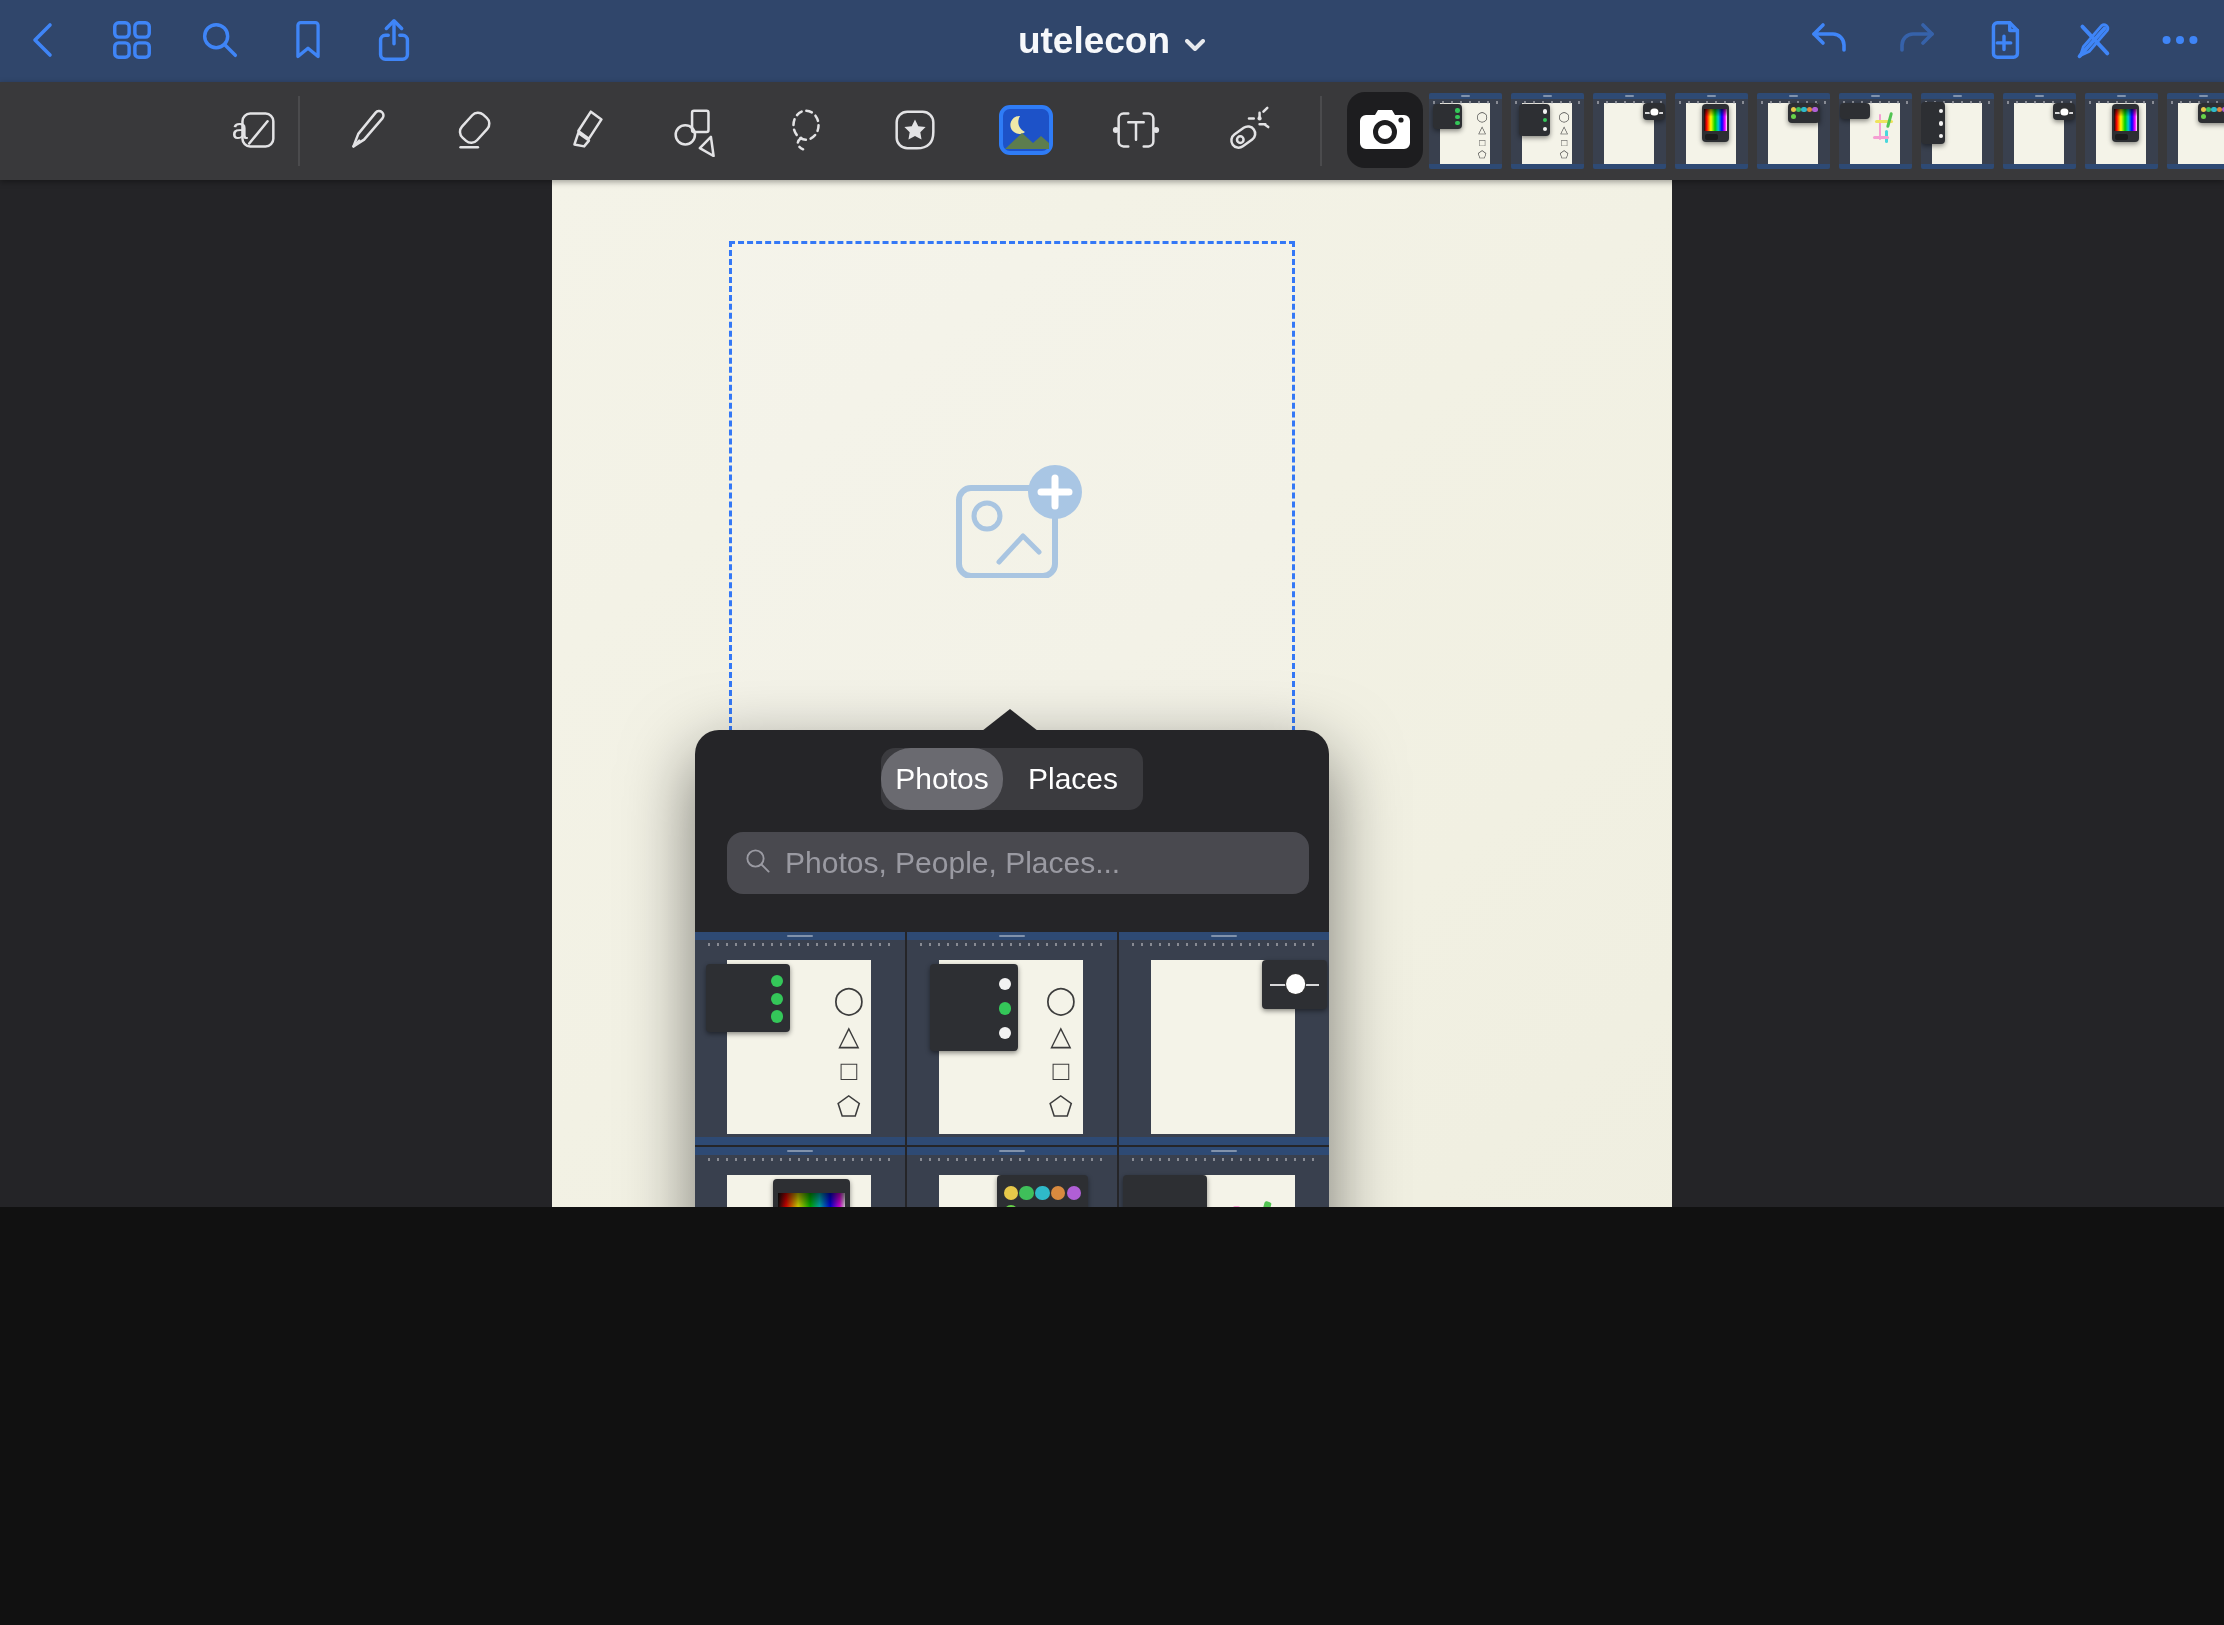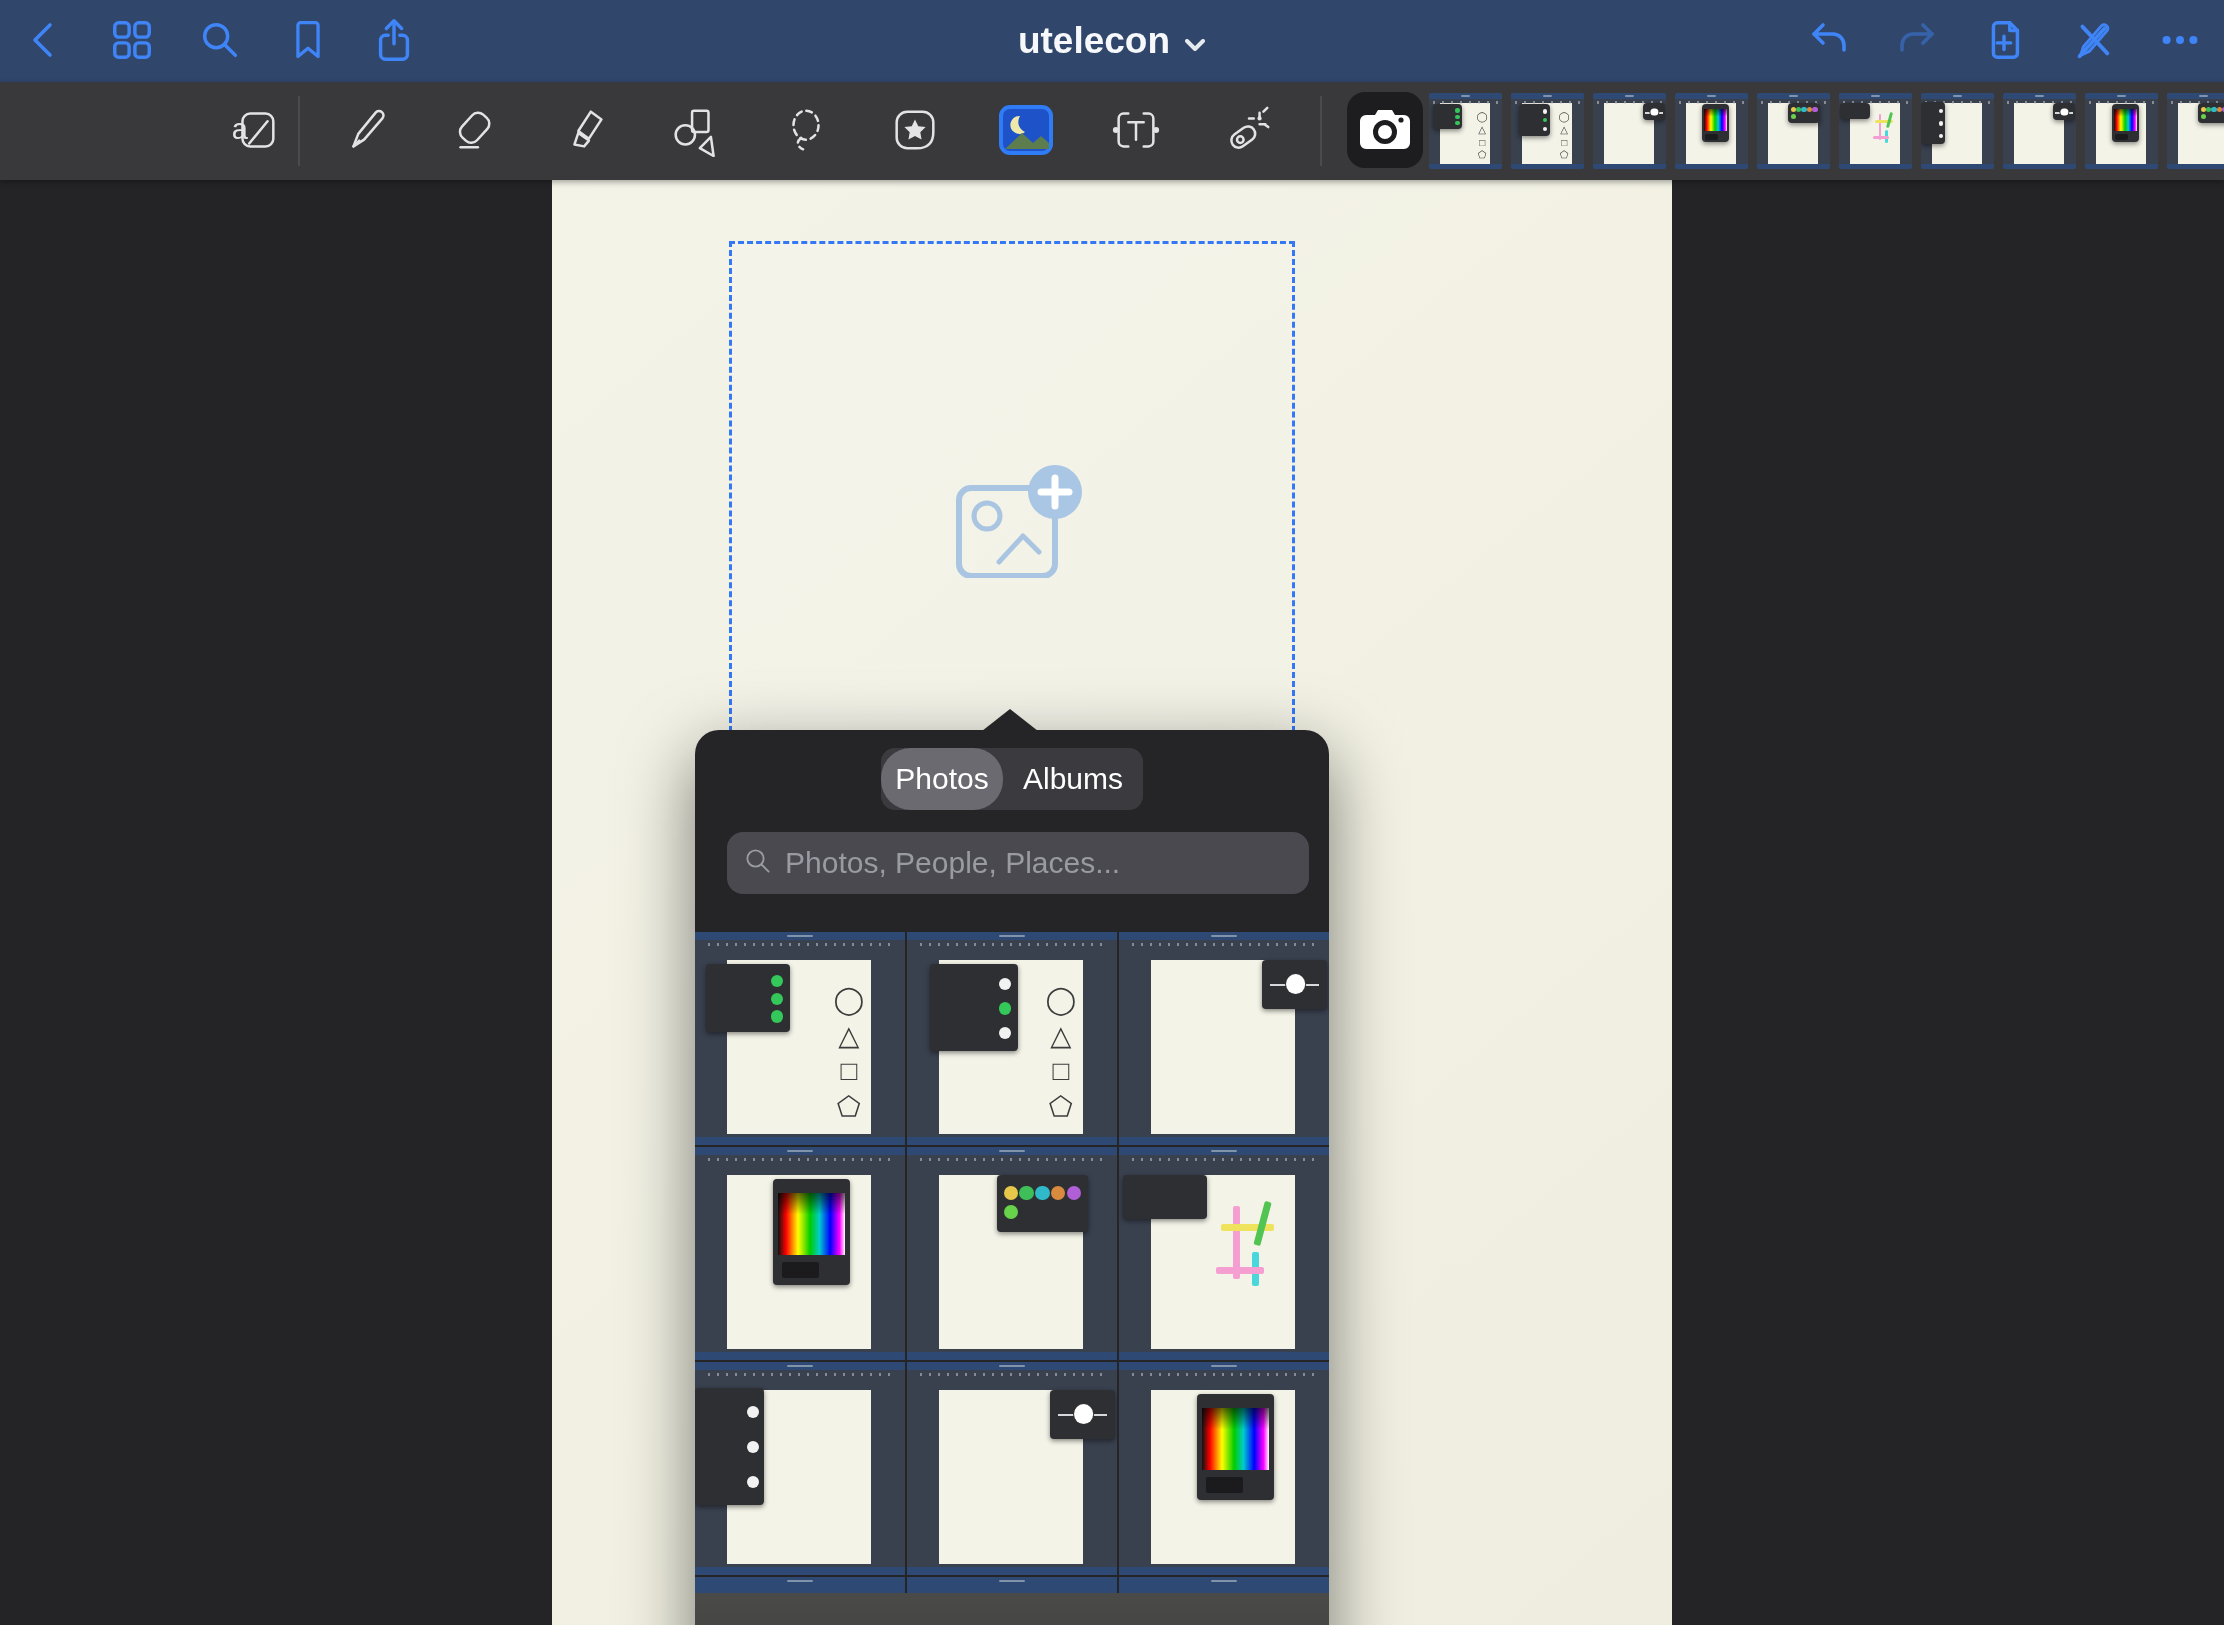--- a/index.html
+++ b/index.html
@@ -1,16 +1,16 @@
 <!DOCTYPE html>
 <html><head>
 <meta charset="utf-8">
 <style>
   html,body{margin:0;padding:0;background:#111;}
-  .stage{position:relative;width:2224px;height:1625px;overflow:hidden;
+  .stage{position:relative;width:2224px;height:1207px;overflow:hidden;
     font-family:"Liberation Sans",sans-serif;background:#242427;}
 
   
   .navbar{position:absolute;left:0;top:0;width:2224px;height:82px;background:#30466b;z-index:5;}
   .nav-btn{position:absolute;top:12px;width:58px;height:58px;display:flex;align-items:center;
     justify-content:center;background:none;border:none;padding:0;cursor:pointer;}
   .nav-btn svg{stroke:#3f85f7;fill:none;stroke-width:3.6;stroke-linecap:round;stroke-linejoin:round;}
   .nav-title{position:absolute;left:0;right:0;top:0;height:82px;display:flex;align-items:center;
     justify-content:center;gap:14px;color:#f6f8fb;font-size:37px;font-weight:700;}
   .nav-title svg{stroke:#f0f2f5;fill:none;stroke-width:4;stroke-linecap:round;stroke-linejoin:round;opacity:.95;}
@@ -424,21 +424,21 @@
             <circle cx="110" cy="40" r="27" fill="#a9c6e4"></circle>
             <path d="M110 26 v28 M96 40 h28" stroke="#fff" stroke-width="7" stroke-linecap="round"></path>
           </svg></span>
     </div>
 
     <div class="popover">
       <div class="pop-arrow"></div>
 
       <div class="segmented">
         <button class="seg sel">Photos</button>
-        <button class="seg">Albums</button>
+        <button class="seg">Places</button>
       </div>
 
       <div class="searchbar">
         <span><svg width="30" height="30" viewBox="0 0 48 48">
               <circle cx="20" cy="20" r="13"></circle>
               <path d="M30 30 L41 41"></path>
             </svg></span>
         <input type="text" placeholder="Photos, People, Places..." style="">
       </div>
 

